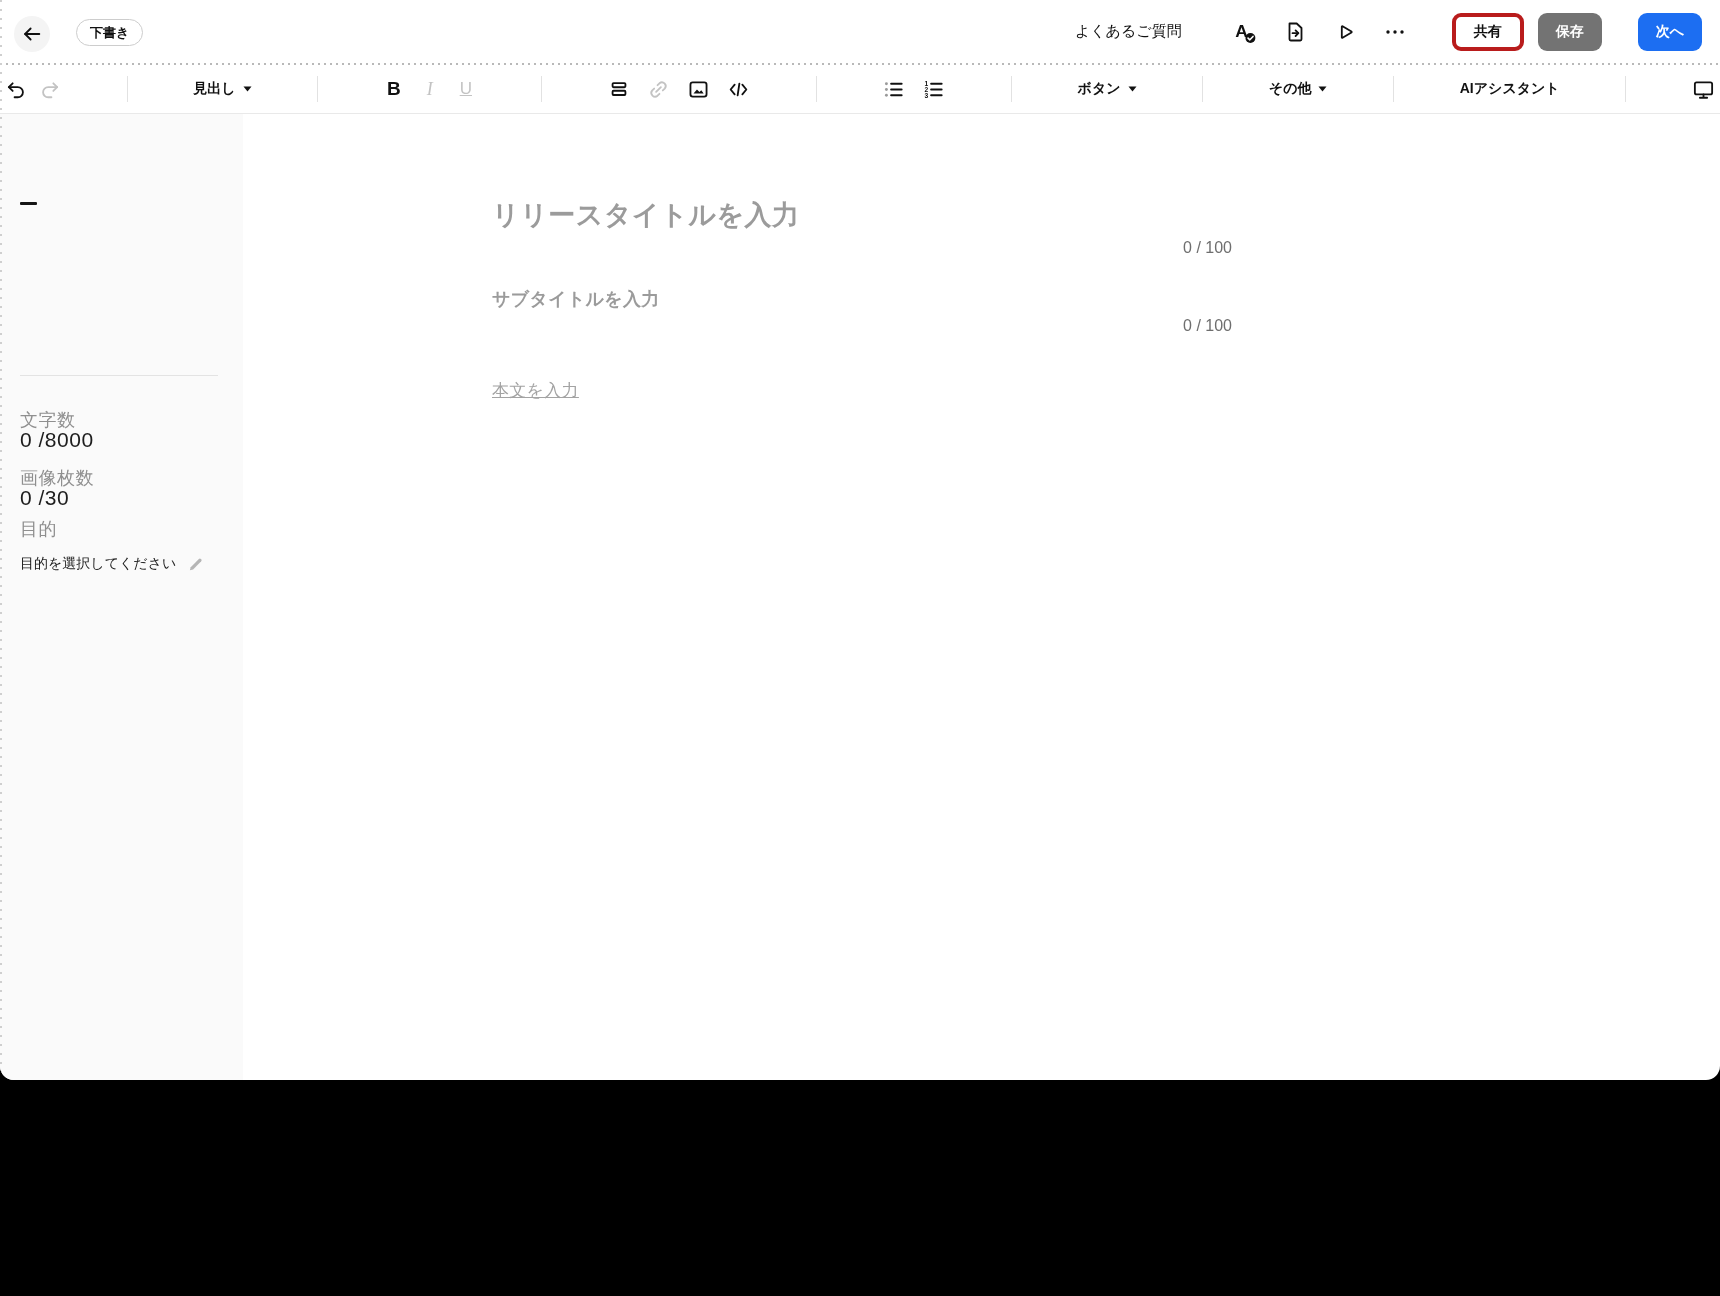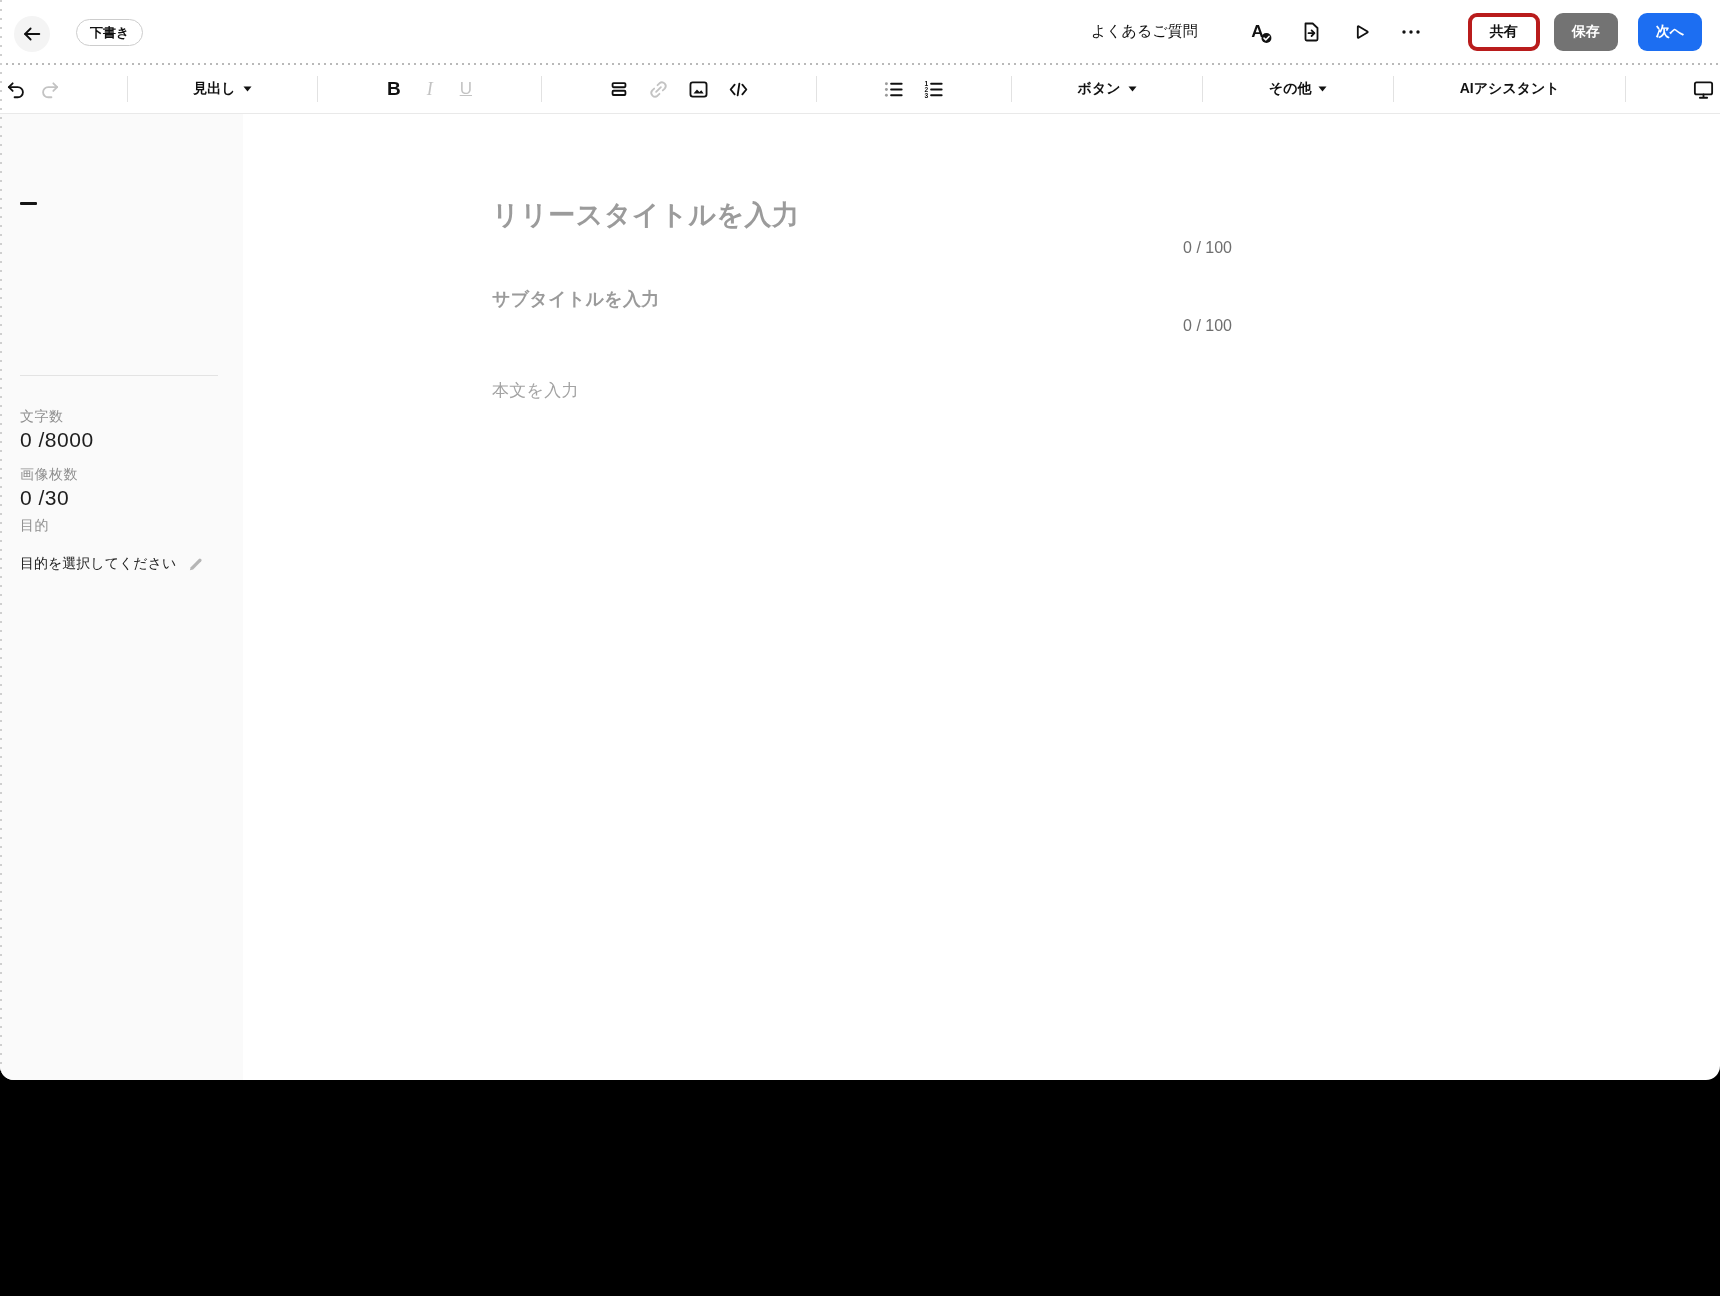--- a/index.html
+++ b/index.html
@@ -25,58 +25,58 @@
     color:#111; display:flex; align-items:center; }
   .hdr-right { position:absolute; right:0; top:0; height:63px; display:flex; align-items:center; }
   .faq-link { font-size:15px; font-weight:400; color:#111; background:none; border:none;
     cursor:pointer; margin-right:44px; font-family:inherit; }
   .hdr-icon { width:38px; height:38px; background:none; border:none; display:flex; align-items:center;
     justify-content:center; cursor:pointer; margin-right:10px; color:#111; }
   .hdr-btn { height:38px; padding:0 18px; border-radius:9px; font-size:14px; font-weight:700;
     display:flex; align-items:center; justify-content:center; cursor:pointer; font-family:inherit; }
   .btn-share { background:#fff; border:4px solid #b91c1c; color:#111; margin-left:32px; }
   .btn-save  { border:none; color:#fff; margin-left:14px; }
-  .btn-next  { border:none; color:#fff; margin-left:20px; margin-right:18px; }
+  .btn-next  { border:none; color:#fff; margin-left:36px; margin-right:18px; }
   
   .toolbar { position:absolute; left:0; top:65px; width:1720px; height:48px; background:#fff;
     display:flex; align-items:center; justify-content:space-between; z-index:9; }
   .toolbar-border { position:absolute; left:0; right:0; top:113px; height:1px; background:#e9e9e9; }
   .tb-group { display:flex; align-items:center; }
   .tb-sep { width:1px; height:26px; background:#e2e2e2; margin:0 13px; }
   .tb-btn { background:none; border:none; cursor:pointer; display:flex; align-items:center;
     justify-content:center; min-width:30px; height:34px; padding:0 5px; color:#111; font-family:inherit; }
   .tb-text { font-size:14px; font-weight:700; color:#111; display:flex; align-items:center; gap:7px; }
   .tb-letter-b { font-size:19px; font-weight:800; color:#111; }
   .tb-letter-i { font-size:18px; font-style:italic; font-family:"Liberation Serif","DejaVu Serif",serif;
     color:#c3c3c3; }
   .tb-letter-u { font-size:17px; text-decoration:underline; color:#c3c3c3; }
   
   .sidebar { position:absolute; left:0; top:114px; width:243px; height:1182px; background:#fafafa; }
   .sb-dash { position:absolute; left:20px; top:88px; width:17px; height:3px; background:#151515;
     border-radius:1px; overflow:hidden; color:transparent; }
   .sb-divider { position:absolute; left:20px; top:261px; width:198px; height:1px; background:#e3e3e3; }
-  .sb-label { position:absolute; left:20px; font-size:14px; color:#8f8f8f; letter-spacing:.5px; }
+  .sb-label { position:absolute; left:20px; font-size:18px; color:#8f8f8f; letter-spacing:.5px; }
   .sb-value { position:absolute; left:20px; font-size:21px; color:#1d1d1d; letter-spacing:.5px; }
   .sb-purpose-row { position:absolute; left:20px; top:441px; display:flex; align-items:center; gap:12px;
     cursor:pointer; }
   .sb-purpose-text { font-size:14px; color:#1d1d1d; }
   .collapse-btn { position:absolute; left:21px; top:1128px; width:31px; height:31px; border-radius:50%;
     background:#fff; border:1px solid #ececec; box-shadow:0 1px 4px rgba(0,0,0,.08);
     display:flex; align-items:center; justify-content:center; cursor:pointer; }
   
   .editor-col { position:absolute; left:492px; top:113px; width:740px; }
   .ph-title { position:absolute; left:0; top:84px; width:740px; font-size:27px; font-weight:700;
     color:#9b9b9b; letter-spacing:.5px; cursor:text; }
   .counter { position:absolute; right:0; width:200px; text-align:right; font-size:16px; color:#6e6e6e; }
   .counter-1 { top:126px; }
   .ph-subtitle { position:absolute; left:0; top:174px; width:740px; font-size:18px; font-weight:700;
     color:#9b9b9b; letter-spacing:.3px; cursor:text; }
   .counter-2 { top:204px; }
   .ph-body { position:absolute; left:0; top:266px; width:740px; font-size:17px; color:#a3a3a3;
-    letter-spacing:.3px; cursor:text; }
+    letter-spacing:.3px; cursor:text;text-decoration:underline; }
   
   .chat-btn { position:absolute; left:1634px; top:1150px; width:65px; height:65px; border-radius:50%;
     border:none; display:flex; align-items:center; justify-content:center; cursor:pointer;
     box-shadow:0 6px 18px rgba(0,0,0,.25); }
   svg { display:block; }
 </style>
 </head>
 <body>
 
 <div class="frame">

